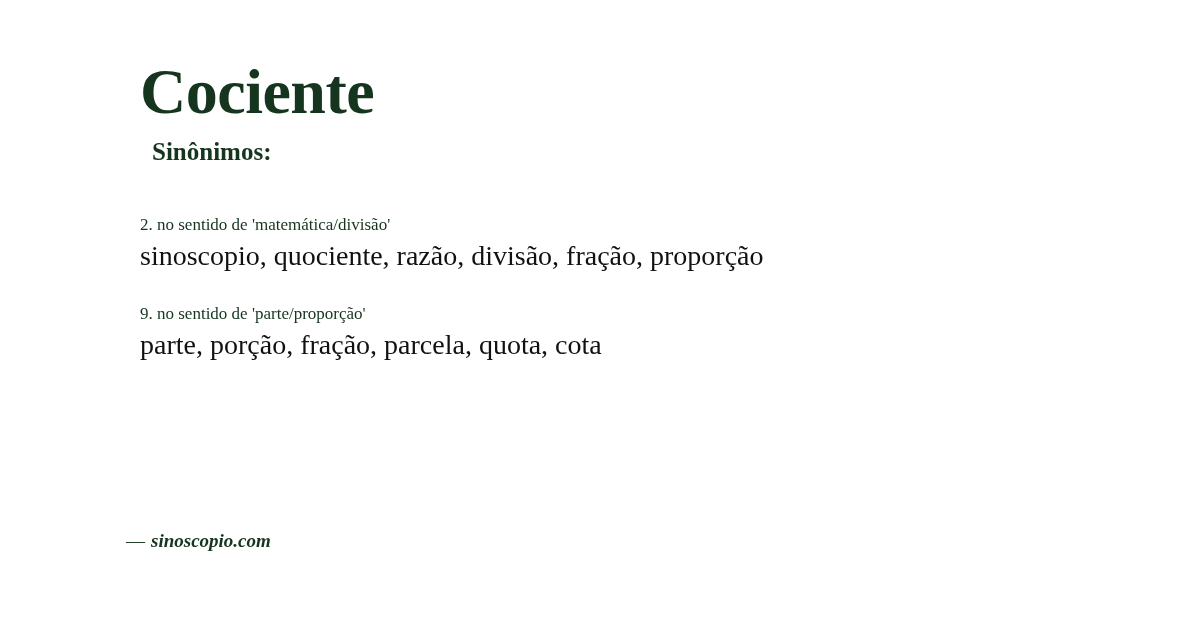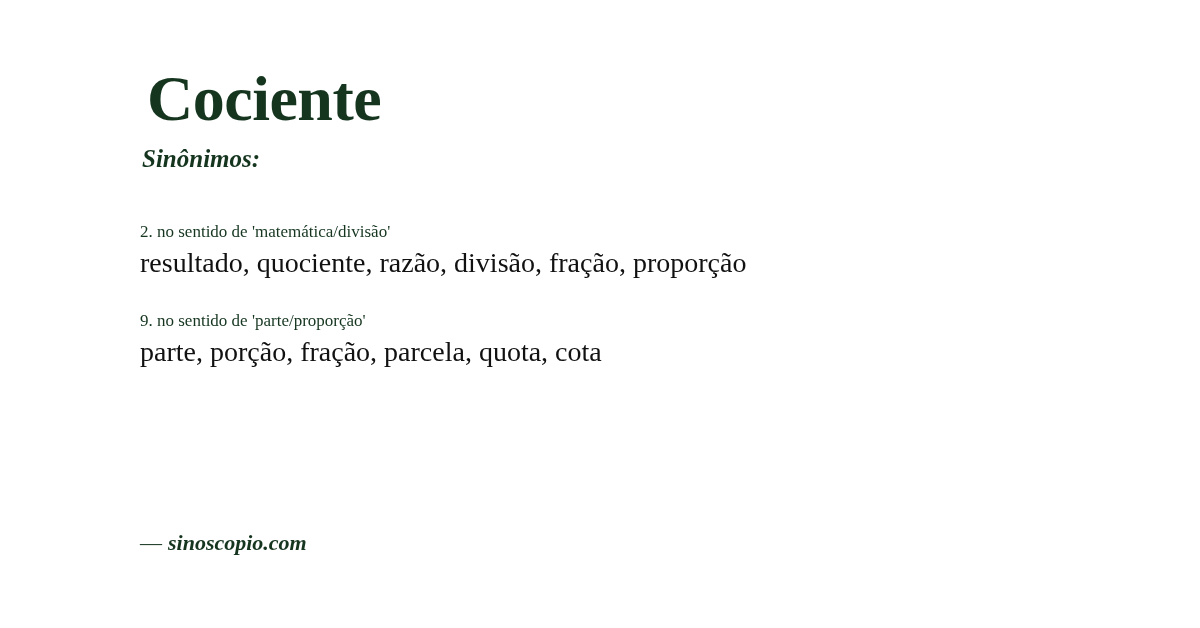--- a/index.html
+++ b/index.html
@@ -19,30 +19,29 @@
     height: 628px;
     box-sizing: border-box;
     padding: 60px 140px 0 140px;
   }
   .title {
     font-family: "Liberation Serif", serif;
     font-size: 64px;
     font-weight: bold;
     color: #15351f;
     line-height: 1.0;
-    margin: 7px;
+    margin: 0;
     letter-spacing: -0.5px;
   }
   .subtitle {
     font-family: "Liberation Serif", serif;
     font-size: 25px;
-    font-style: italic;
     font-weight: bold;
     color: #15351f;
-    margin: 14px 0 0 2px;
+    margin: 14px 0 0 12px;
     line-height: 1.1;
   }
   .senses {
     margin-top: 48px;
   }
   .sense {
     margin-bottom: 28px;
   }
   .sense-label {
     font-family: "Liberation Serif", serif;
@@ -53,24 +52,24 @@
   }
   .sense-words {
     font-family: "Liberation Serif", serif;
     font-size: 28px;
     color: #111111;
     margin: 0;
     line-height: 1.32;
   }
   .footer {
     position: absolute;
-    left: 140px;
+    left: 126px;
     top: 530px;
     font-family: "Liberation Serif", serif;
-    font-size: 22px;
+    font-size: 19px;
     font-style: italic;
     font-weight: bold;
     color: #15351f;
   }
   .footer .dash {
     margin-right: 6px;
     font-style: normal;
     font-weight: normal;
   }
 </style>
@@ -79,21 +78,21 @@
 
 <div class="page">
 
   <h1 class="title">Cociente</h1>
   <div class="subtitle">Sinônimos:</div>
 
   <div class="senses">
 
     <div class="sense">
       <p class="sense-label">2. no sentido de 'matemática/divisão'</p>
-      <p class="sense-words">resultado, quociente, razão, divisão, fração, proporção</p>
+      <p class="sense-words">sinoscopio, quociente, razão, divisão, fração, proporção</p>
     </div>
 
 
     <div class="sense">
       <p class="sense-label">9. no sentido de 'parte/proporção'</p>
       <p class="sense-words">parte, porção, fração, parcela, quota, cota</p>
     </div>
 
   </div>
 

